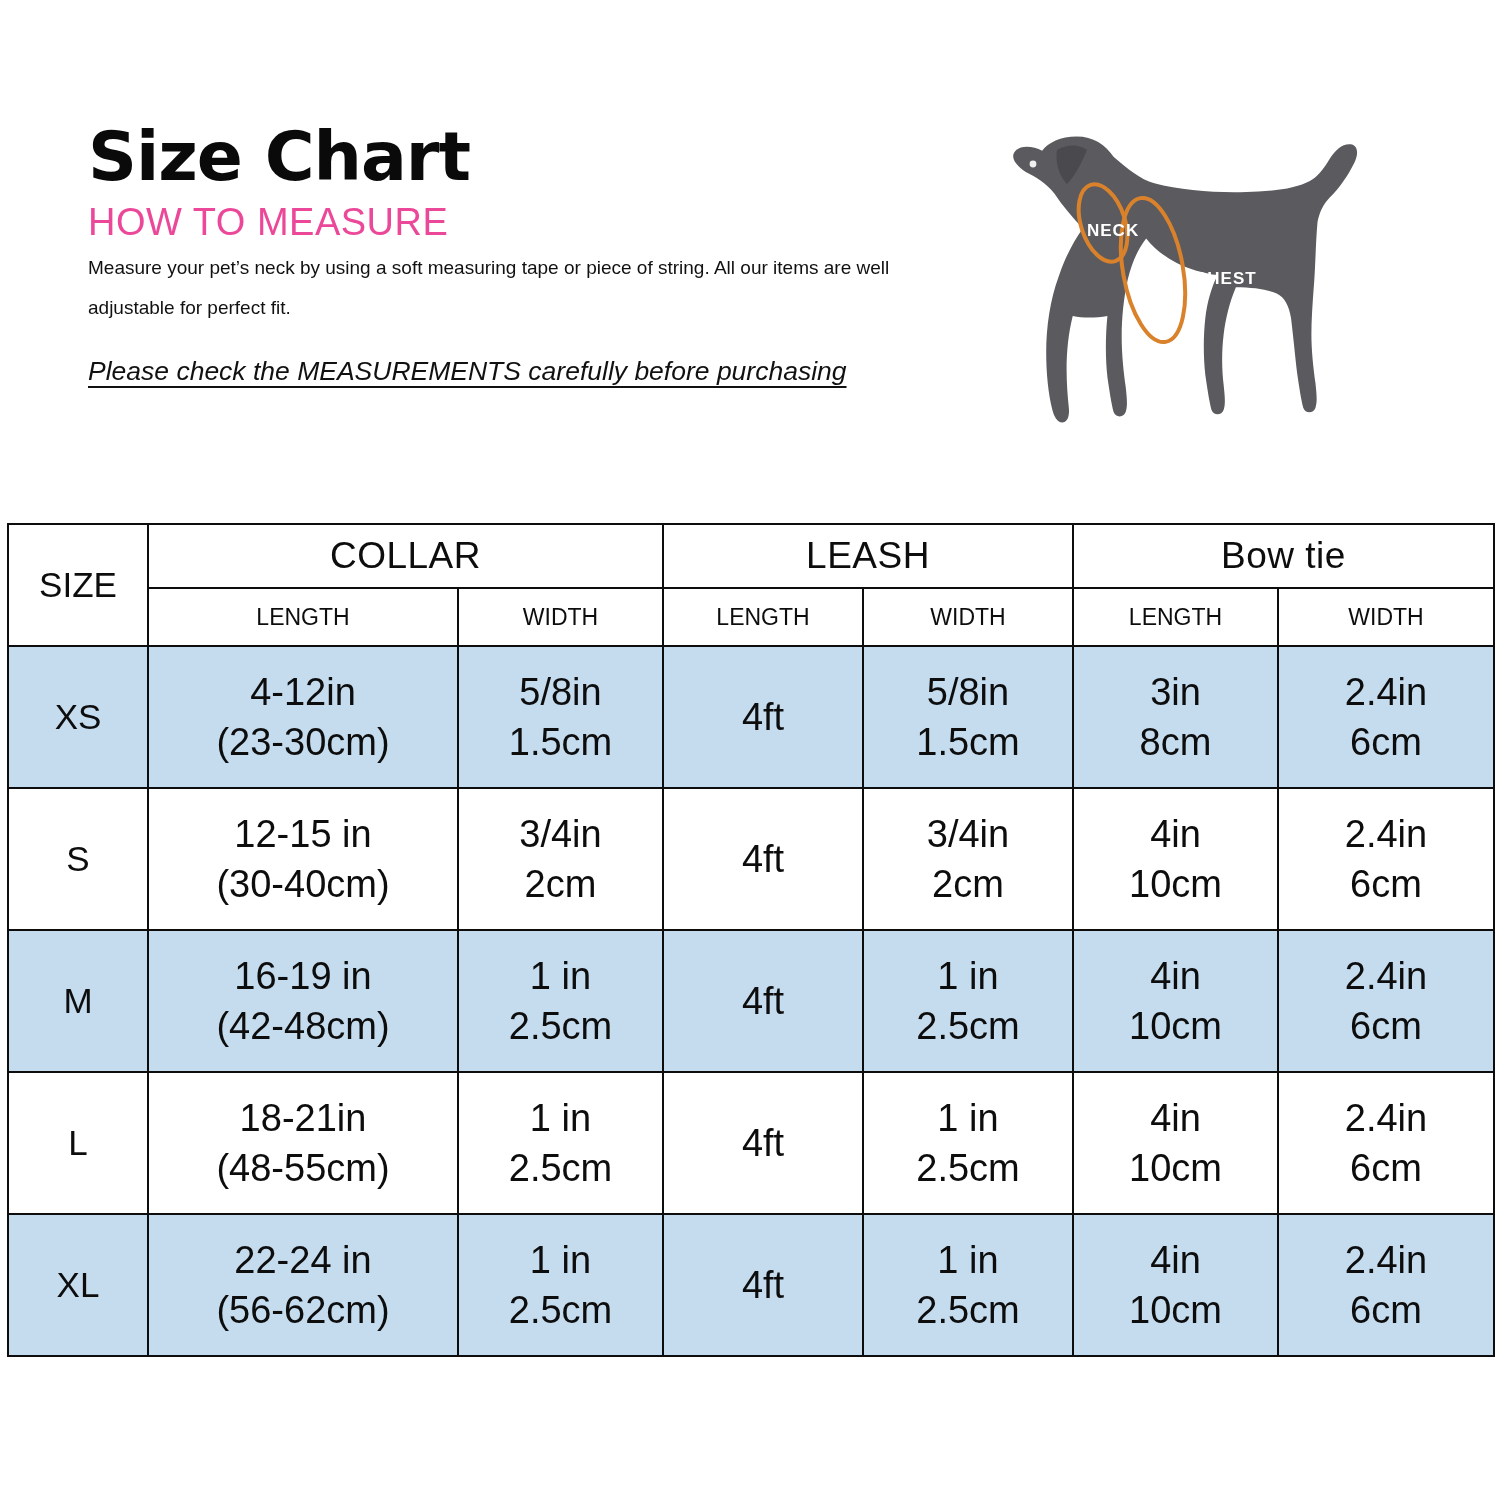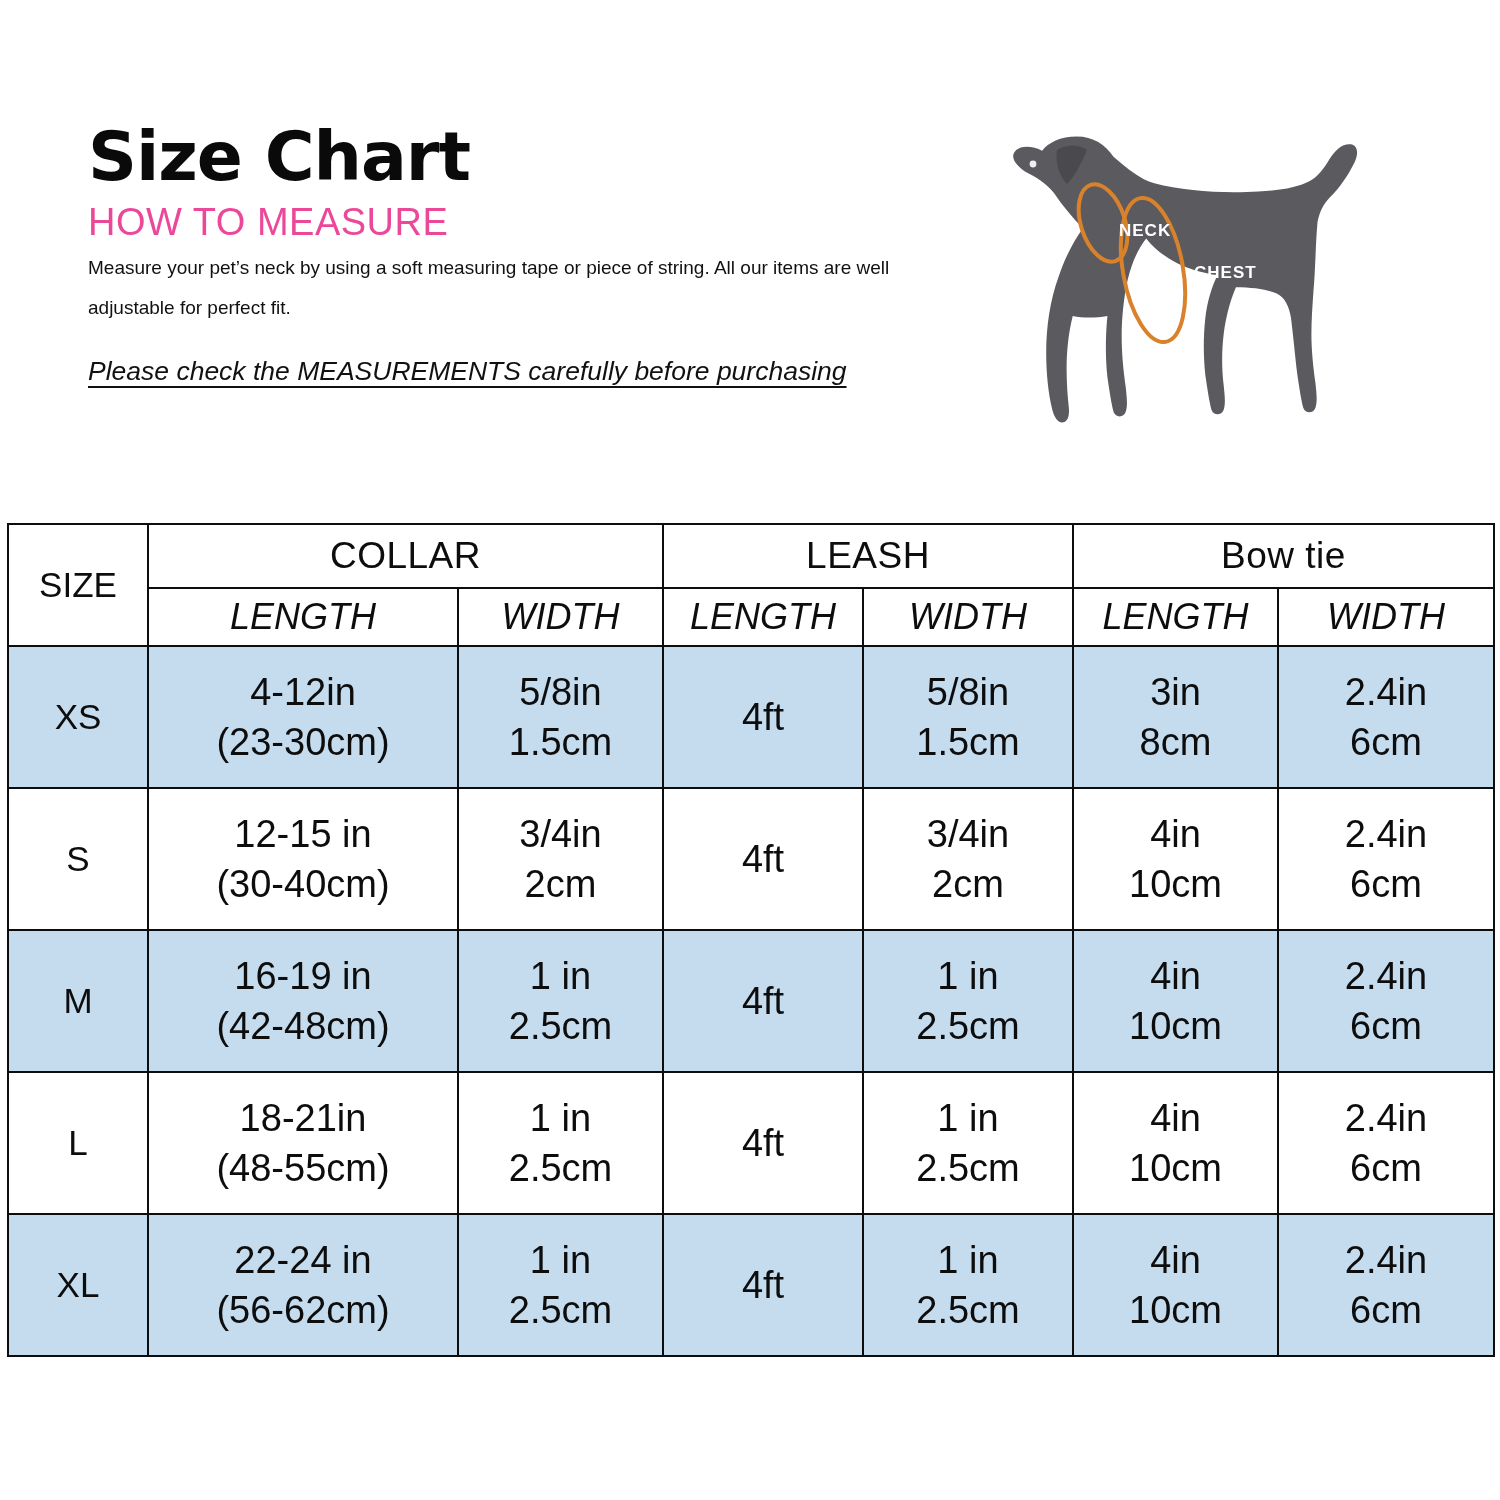--- a/index.html
+++ b/index.html
@@ -80,22 +80,22 @@
     display: block;
   }
   .dog-label {
     position: absolute;
     font-family: "Liberation Sans", sans-serif;
     font-weight: bold;
     font-size: 17px;
     letter-spacing: 1px;
     color: #ffffff;
   }
-  .dog-label.neck { left: 92px; top: 101px; margin-left: 32px; }
-  .dog-label.chest { left: 199px; top: 143px; }
+  .dog-label.neck { left: 92px; top: 101px; }
+  .dog-label.chest { left: 199px; top: 149px; }
 
   
   .table-wrap {
     position: absolute;
     left: 7px;
     top: 523px;
     width: 1218px;
   }
   table.size-table {
     border-collapse: collapse;
@@ -109,23 +109,22 @@
     font-weight: normal;
     color: #0d0d0d;
     padding: 0;
   }
   .hdr-group {
     font-size: 37px;
     height: 62px;
     letter-spacing: 0.5px;
   }
   .hdr-sub {
-    font-size: 36px;
+    font-size: 23px;
     height: 56px;
-    font-style: italic;
   }
   .size-cell-hdr {
     font-size: 35px;
   }
   tbody td {
     font-size: 38px;
     line-height: 50px;
     height: 140px;
   }
   tbody tr.shade td {

